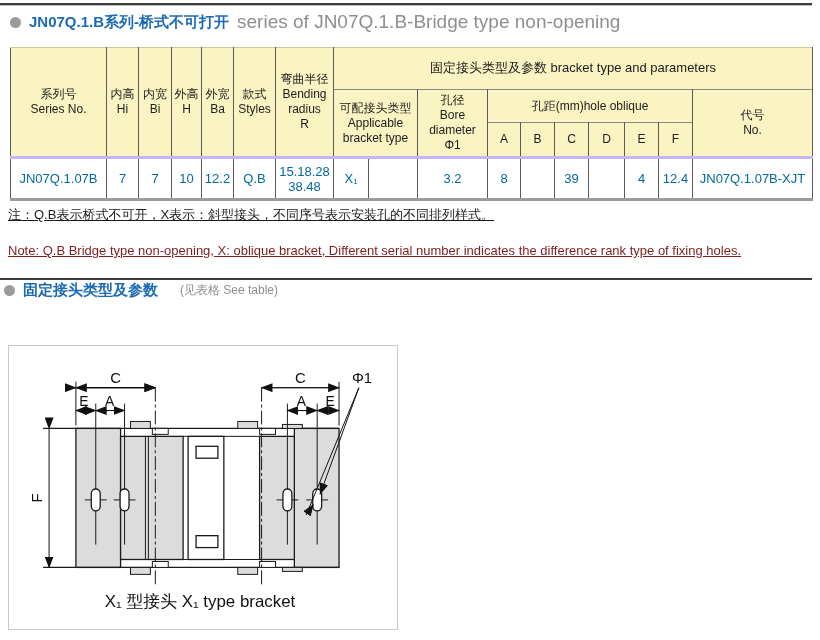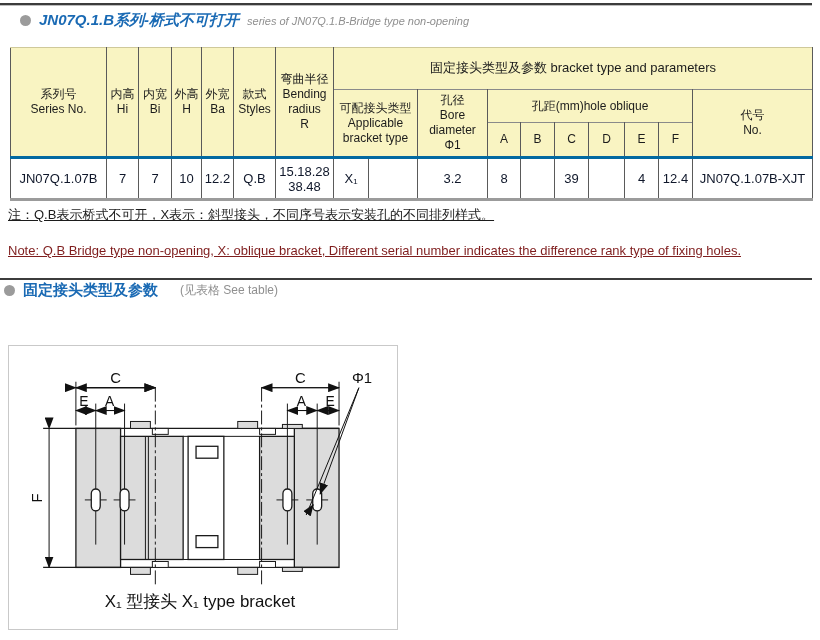--- a/index.html
+++ b/index.html
@@ -3,46 +3,46 @@
 <meta charset="utf-8">
 <style>
   html,body{margin:0;padding:0;background:#fff;}
   .page{position:relative;width:820px;height:640px;background:#fff;overflow:hidden;
         font-family:"Liberation Sans", sans-serif;color:#1c1c1c;}
   .topline{position:absolute;left:0;top:3px;width:812px;height:2px;background:#3c3c3c;}
   .topline::after{content:"";position:absolute;left:0;top:2px;width:100%;height:1px;background:#bdbdbd;}
   .sec-head{position:absolute;display:flex;align-items:center;gap:8px;white-space:nowrap;}
   .bullet{width:11px;height:11px;border-radius:50%;background:#9b9b9b;flex:0 0 auto;}
   .t-zh{color:#1a6ab4;font-weight:bold;font-size:15px;}
-  .t-en{color:#8f8f8f;font-size:11px;}
+  .t-en{color:#8f8f8f;font-size:19px;}
   .t-see{color:#8f8f8f;font-size:12px;margin-left:14px;}
 
   table.spec{position:absolute;left:10px;top:47px;width:802px;border-collapse:collapse;table-layout:fixed;}
   table.spec td{border-left:1px solid #5a5a5a;border-right:1px solid #5a5a5a;
                 text-align:center;vertical-align:middle;white-space:pre-line;
                 padding:1px 2px;overflow:hidden;}
   td.hd{background:#f9f4c2;font-size:12px;line-height:1.25;color:#1c1c1c;border-top:1px solid #cfc99a;}
   td.hd2{border-top:1px solid #8a8a8a;}
-  tr.datarow td{border-top:3px solid #0369a1;border-bottom:3px solid #9b9b9b;
-                font-size:13px;background:#fff;color:#0f172a;}
+  tr.datarow td{border-top:3px solid #c4b5fd;border-bottom:3px solid #9b9b9b;
+                font-size:13px;background:#fff;color:#0369a1;}
   .note{position:absolute;left:8px;font-size:13px;color:#1c1c1c;white-space:nowrap;text-decoration:underline;}
   .divider{position:absolute;left:0;top:278px;width:812px;height:2px;background:#3c3c3c;}
 
   .draw-box{position:absolute;left:8px;top:345px;width:390px;height:285px;
             border:1px solid #c9c9c9;box-sizing:border-box;background:#fff;}
   .draw-box svg{display:block;width:100%;height:100%;}
 </style>
 </head>
 <body>
 
 <div class="page">
 
   <div class="topline"></div>
 
-  <div class="sec-head" style="left:20px;top:11px;font-style:italic;">
+  <div class="sec-head" style="left:10px;top:11px;">
     <span class="bullet"></span>
     <span class="t-zh">JN07Q.1.B系列-桥式不可打开</span>
     <span class="t-en">series of JN07Q.1.B-Bridge type non-opening</span>
   </div>
 
   <table class="spec">
     <colgroup>
       <col style="width:96px">
         <col style="width:32px">
         <col style="width:33px">

